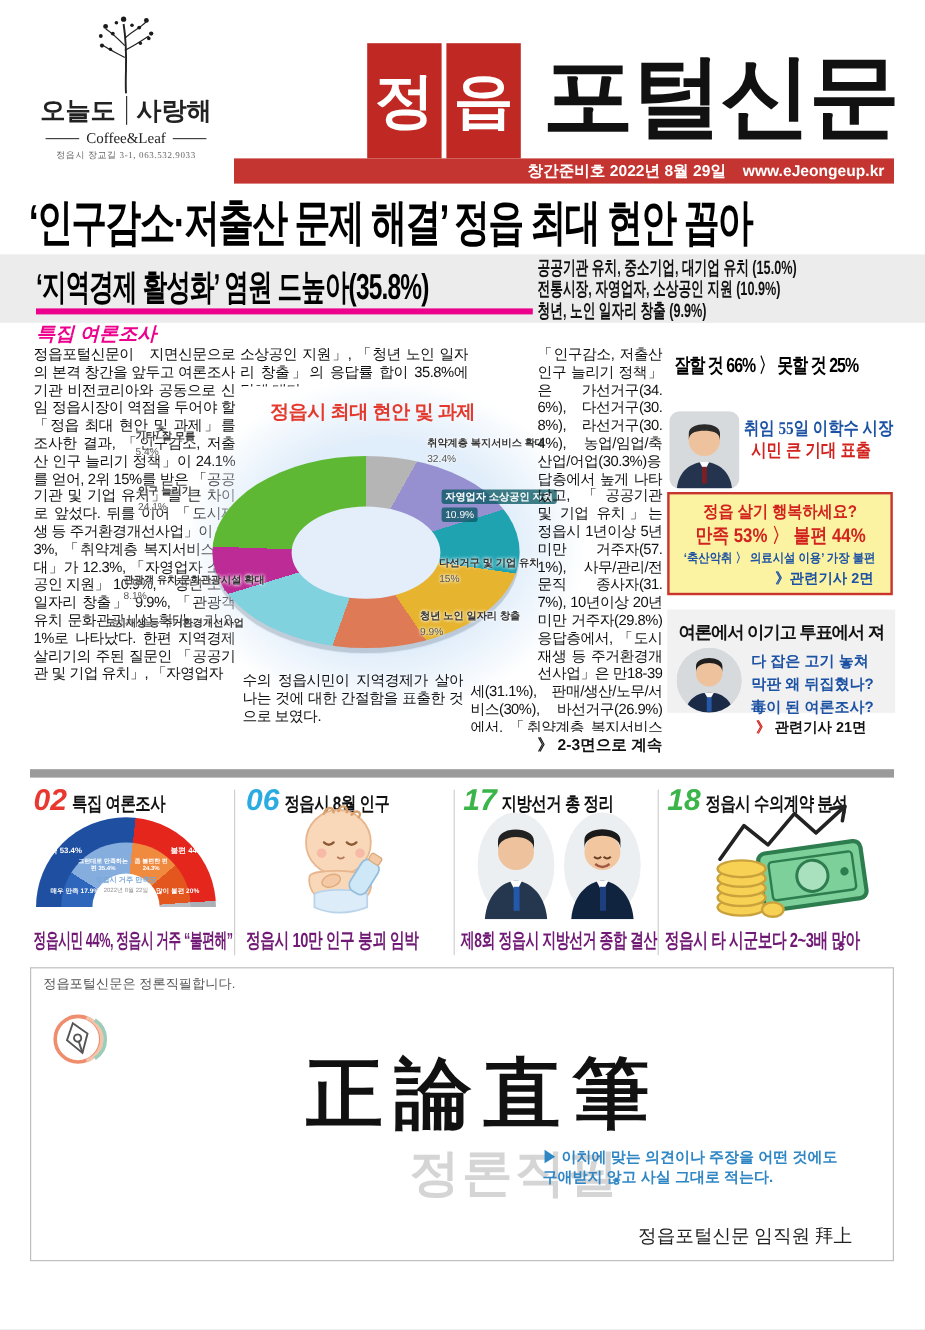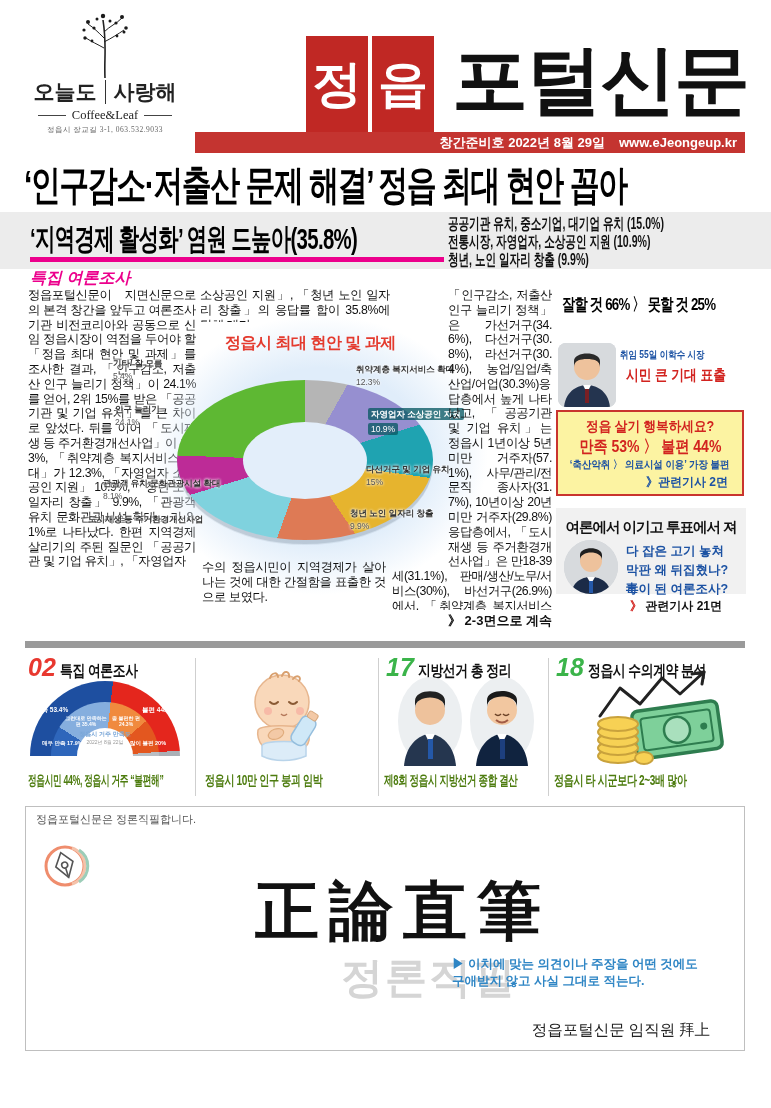--- a/index.html
+++ b/index.html
@@ -61,21 +61,21 @@
   .sb3{left:556px;top:508px;width:190px;height:86px;background:#f1f1f1;}
   .avatar3{left:564px;top:540px;width:54px;height:54px;border-radius:50%;overflow:hidden;background:#cfd4d9;}
   .linkline{font-size:12px;font-weight:900;color:#111;}
   .gt{color:#d2231f;}
 
   
   .bigdiv{left:25px;top:641px;width:720px;height:7px;background:#9a9a9a;}
   .vsep{top:658px;width:1px;height:138px;background:#cfcfcf;}
   .strip-num{font-size:25px;font-weight:900;font-style:italic;line-height:1;}
   .strip-title{font-size:16px;font-weight:900;color:#111;letter-spacing:-0.5px;}
-  .cap{font-size:14px;font-weight:900;color:#4d7c0f;letter-spacing:-0.5px;}
+  .cap{font-size:17px;font-weight:900;color:#701a75;letter-spacing:-0.5px;}
 
   
   .gauge{left:30px;top:678px;width:150px;height:78px;overflow:hidden;}
   .gauge .circ{position:absolute;border-radius:50%;}
   #gauge-outer{left:0;top:3px;width:150px;height:150px;}
   #gauge-inner{left:21px;top:24px;width:108px;height:108px;}
   .gauge-hole{left:47px;top:50px;width:56px;height:56px;border-radius:50%;background:#fff;}
   .glab{position:absolute;color:#fff;font-weight:700;line-height:1.15;text-align:center;}
 
   
@@ -150,21 +150,21 @@
   <div class="abs chart-title nw">정읍시 최대 현안 및 과제</div>
   <div class="abs" id="donut" style="background: conic-gradient(rgb(181, 181, 181) 0deg, rgb(181, 181, 181) 19.44deg, rgb(150, 143, 208) 19.44deg, rgb(150, 143, 208) 63.72deg, rgb(31, 163, 177) 63.72deg, rgb(31, 163, 177) 102.96deg, rgb(230, 180, 46) 102.96deg, rgb(230, 180, 46) 156.96deg, rgb(222, 122, 85) 156.96deg, rgb(222, 122, 85) 192.6deg, rgb(127, 210, 222) 192.6deg, rgb(127, 210, 222) 244.08deg, rgb(189, 43, 151) 244.08deg, rgb(189, 43, 151) 273.24deg, rgb(94, 184, 51) 273.24deg, rgb(94, 184, 51) 360deg);"></div>
   <div class="abs donut-hole"></div>
 
   <div class="abs clab nw" style="left:113px;top:358px;">
     <div>기타/ 잘 모름</div>
       <div class="cval">5.4%</div>
     </div>
   <div class="abs clab nw" style="left:356px;top:364px;">
     <div>취약계층 복지서비스 확대</div>
-      <div class="cval">12.3%</div>
+      <div class="cval">32.4%</div>
     </div>
   <div class="abs clab nw" style="left:368px;top:408px;">
     <div class="chip">자영업자 소상공인 지원</div><div class="cval chip" style="display:inline-block;">10.9%</div></div>
   <div class="abs clab nw" style="left:366px;top:464px;">
     <div>다선거구 및 기업 유치</div>
       <div class="cval">15%</div>
     </div>
   <div class="abs clab nw" style="left:350px;top:508px;">
     <div>청년 노인 일자리 창출</div>
       <div class="cval">9.9%</div>
@@ -192,21 +192,21 @@
     <svg width="58" height="64" viewBox="0 0 58 64">
       <rect width="58" height="64" fill="#d7dadd"></rect>
       <circle cx="29" cy="24" r="13" fill="#eec29c"></circle>
       <path d="M16,24 C16,12 42,12 42,24 L42,18 C42,8 16,8 16,18 Z" fill="#2a2a2a"></path>
       <path d="M16,22 C15,14 43,14 42,22 C42,12 16,12 16,22Z" fill="#2a2a2a"></path>
       <path d="M6,64 C8,46 22,42 29,42 C36,42 50,46 52,64 Z" fill="#24344f"></path>
       <path d="M25,42 L29,50 L33,42 Z" fill="#fff"></path>
       <rect x="27" y="46" width="4" height="14" fill="#7a1f24"></rect>
     </svg>
   </div>
-  <div class="abs nw blue" style="left:620px;top:348px;font-size:10px;font-weight:900;"><span class="sqz" style="transform:scaleX(0.85);">취임 55일 이학수 시장</span></div>
+  <div class="abs nw blue" style="left:620px;top:348px;font-size:15px;font-weight:900;font-family:Liberation Serif, serif;"><span class="sqz" style="transform:scaleX(0.85);">취임 55일 이학수 시장</span></div>
   <div class="abs nw red" style="left:626px;top:366px;font-size:15px;font-weight:900;"><span class="sqz" style="transform:scaleX(0.85);">시민 큰 기대 표출</span></div>
   <div class="abs linkline" style="left:601px;top:390px;margin-top:18px;"><span class="gt">》</span> <span>관련기사 4면</span></div>
 
   <div class="abs sb2">
     <div class="red nw" style="font-size:14px;font-weight:900;"><span class="sqz" style="transform:scaleX(0.9);transform-origin:center;">정읍 살기 행복하세요?</span></div>
     <div class="red nw" style="font-size:16.5px;font-weight:900;"><span class="sqz" style="transform:scaleX(0.85);transform-origin:center;">만족 53% 〉 불편 44%</span></div>
     <div class="blue nw" style="font-size:10.5px;font-weight:900;"><span class="sqz" style="transform:scaleX(0.9);transform-origin:center;">‘축산악취 〉 의료시설 이용’ 가장 불편</span></div>
     <div class="blue" style="font-size:12px;font-weight:900;text-align:right;padding-right:14px;margin-top:2px;">》관련기사 2면</div>
   </div>
 
@@ -232,20 +232,23 @@
 
   <div class="abs bigdiv"></div>
 
   <div class="abs vsep" style="left:195px;"></div>
   <div class="abs vsep" style="left:378px;"></div>
   <div class="abs vsep" style="left:548px;"></div>
 
   <div class="abs nw" style="left:28px;top:655px;">
     <span class="strip-num" style="color: rgb(232, 56, 47);">02</span>
     <span class="strip-title sqz" style="transform:scaleX(0.8);">특집 여론조사</span></div>
+  <div class="abs nw" style="left:205px;top:655px;">
+    <span class="strip-num" style="color: rgb(42, 171, 226);">06</span>
+    <span class="strip-title sqz" style="transform:scaleX(0.8);">정읍시 8월 인구</span></div>
   <div class="abs nw" style="left:386px;top:655px;">
     <span class="strip-num" style="color: rgb(59, 180, 74);">17</span>
     <span class="strip-title sqz" style="transform:scaleX(0.8);">지방선거 총 정리</span></div>
   <div class="abs nw" style="left:556px;top:655px;">
     <span class="strip-num" style="color: rgb(59, 180, 74);">18</span>
     <span class="strip-title sqz" style="transform:scaleX(0.8);">정읍시 수의계약 분석</span></div>
 
   <div class="abs gauge">
     <div class="circ" id="gauge-outer" style="background: conic-gradient(from 270deg, rgb(30, 79, 160) 0deg, rgb(30, 79, 160) 96.12deg, rgb(228, 38, 29) 96.12deg, rgb(228, 38, 29) 175.86deg, rgb(170, 176, 182) 175.86deg, rgb(170, 176, 182) 180deg, rgba(0, 0, 0, 0) 180deg, rgba(0, 0, 0, 0) 360deg);"></div>
     <div class="circ" id="gauge-inner" style="background: conic-gradient(from 270deg, rgb(46, 102, 187) 0deg, rgb(46, 102, 187) 32.22deg, rgb(133, 174, 222) 32.22deg, rgb(133, 174, 222) 95.94deg, rgb(240, 138, 62) 95.94deg, rgb(240, 138, 62) 139.68deg, rgb(227, 87, 31) 139.68deg, rgb(227, 87, 31) 175.68deg, rgb(185, 190, 196) 175.68deg, rgb(185, 190, 196) 180deg, rgba(0, 0, 0, 0) 180deg, rgba(0, 0, 0, 0) 360deg);"></div>

